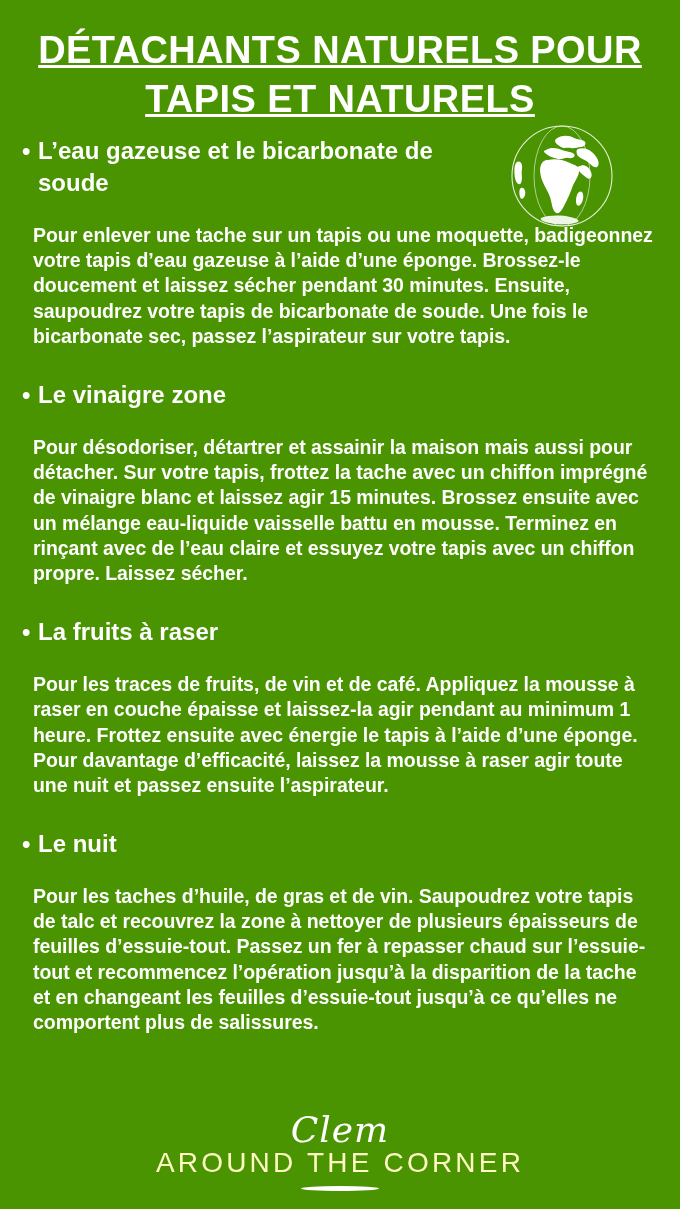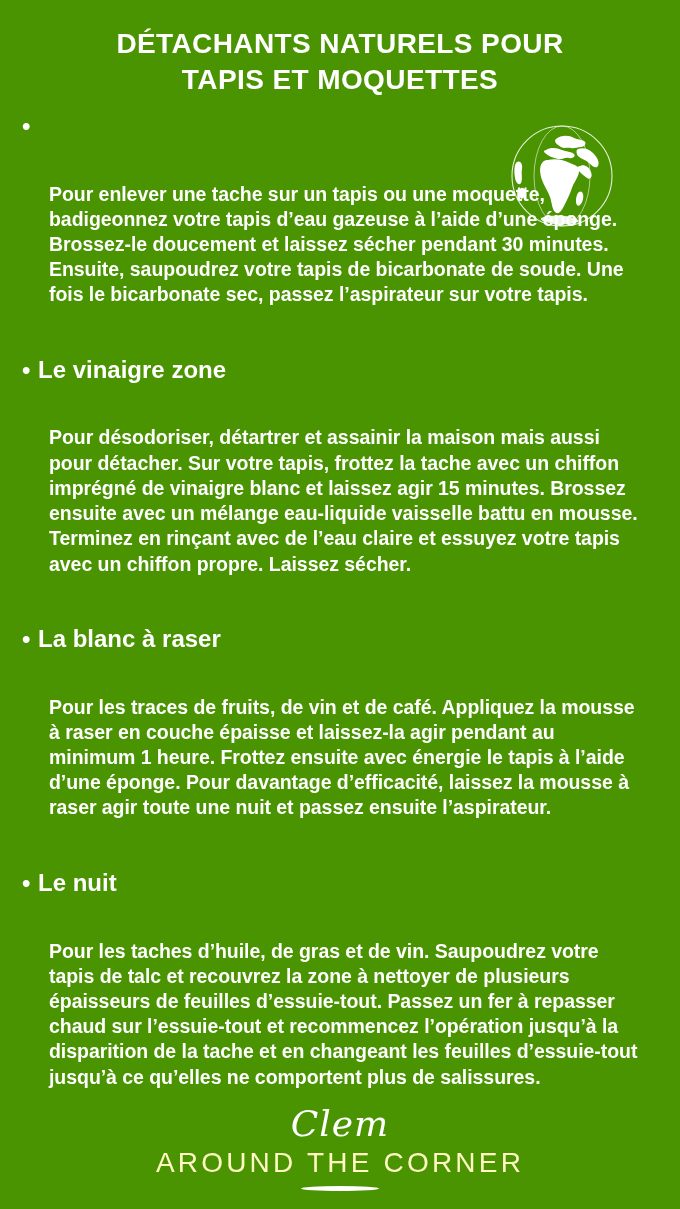--- a/index.html
+++ b/index.html
@@ -23,26 +23,27 @@
     box-sizing: border-box;
     padding: 0;
   }
 
   
   .title-block {
     padding: 26px 26px 0 26px;
     text-align: center;
   }
   .title-line {
-    font-size: 28px;
+    font-size: 38px;
     font-weight: bold;
     line-height: 1.28;
     letter-spacing: 0.4px;
     color: #ffffff;
     white-space: nowrap;
+    text-decoration: underline;
   }
 
   
   .globe-icon {
     position: absolute;
     top: 122px;
     left: 508px;
     width: 108px;
     height: 108px;
   }
@@ -78,21 +79,21 @@
   
   .section.first .section-heading .heading-text {
     max-width: 460px;
   }
 
   .section-body {
     font-size: 19.5px;
     font-weight: bold;
     line-height: 25.2px;
     color: #ffffff;
-    margin: 16px;
+    margin: 0;
     padding: 0 0 0 11px;
     letter-spacing: -0.05px;
   }
 
   .gap-after-heading { height: 24px; }
   .gap-between-sections { height: 30px; }
 
   
   .footer {
     position: absolute;
@@ -101,21 +102,20 @@
     bottom: 18px;
     text-align: center;
   }
   .logo-script {
     font-family: "DejaVu Serif", serif;
     font-style: italic;
     font-size: 36px;
     line-height: 1;
     color: #ffffff;
     letter-spacing: 1px;
-    margin-bottom: 6px;
   }
   .logo-word {
     font-family: Liberation Sans, sans-serif;
     font-size: 28px;
     letter-spacing: 3.2px;
     color: #fef9c3;
     line-height: 1.1;
   }
   .logo-underline {
     margin: 7px auto 0 auto;
@@ -125,21 +125,21 @@
     border-radius: 50%;
   }
 </style>
 </head>
 <body style="background: rgb(74, 148, 1);">
 
 <div class="infographic">
 
   <div class="title-block">
     <div class="title-line">DÉTACHANTS NATURELS POUR</div>
-    <div class="title-line">TAPIS ET MOQUETTES</div>
+    <div class="title-line">TAPIS ET NATURELS</div>
   </div>
 
   <div class="globe-icon">
     <svg viewBox="0 0 108 108" xmlns="http://www.w3.org/2000/svg" aria-hidden="true">
       <circle cx="54" cy="54" r="50" fill="none" stroke="#ffffff" stroke-width="1.1" opacity="0.85"></circle>
       <ellipse cx="54" cy="54" rx="28" ry="50" fill="none" stroke="#ffffff" stroke-width="1" opacity="0.55"></ellipse>
       <g fill="#ffffff">
 
         <path d="M48 17 C53 13 61 13 66 16 C70 18 73 17 76 19 C79 21 77 25 73 25 C69 25 66 27 63 26 C59 25 56 27 53 25 C50 23 45 20 48 17 Z"></path>
         <path d="M38 28 C43 25 49 26 54 28 C58 30 63 29 66 32 C68 34 65 37 61 36 C57 35 54 38 50 37 C45 36 40 34 37 31 C35 29 36 29 38 28 Z"></path>
@@ -157,20 +157,21 @@
         <path d="M33 96 C41 93 53 93 62 95 C68 96 72 98 70 100 C65 102 55 103 47 102 C40 101 31 99 33 96 Z" opacity="0.9"></path>
       </g>
     </svg>
   </div>
 
   <div class="sections">
 
     <div class="section first">
       <div class="section-heading">
         <span class="bullet">•</span>
+        <span class="heading-text">L’eau gazeuse et le bicarbonate de soude</span>
       </div>
       <div class="gap-after-heading"></div>
       <p class="section-body">Pour enlever une tache sur un tapis ou une moquette, badigeonnez votre tapis d’eau gazeuse à l’aide d’une éponge. Brossez-le doucement et laissez sécher pendant 30 minutes. Ensuite, saupoudrez votre tapis de bicarbonate de soude. Une fois le bicarbonate sec, passez l’aspirateur sur votre tapis.</p>
     </div>
 
     <div class="gap-between-sections"></div>
 
     <div class="section">
       <div class="section-heading">
         <span class="bullet">•</span>
@@ -178,21 +179,21 @@
       </div>
       <div class="gap-after-heading"></div>
       <p class="section-body">Pour désodoriser, détartrer et assainir la maison  mais aussi pour détacher. Sur votre tapis, frottez la tache avec un chiffon imprégné de vinaigre blanc et laissez agir 15 minutes. Brossez ensuite avec un mélange eau-liquide vaisselle battu en mousse. Terminez en rinçant avec de l’eau claire et essuyez votre tapis avec un chiffon propre. Laissez sécher.</p>
     </div>
 
     <div class="gap-between-sections"></div>
 
     <div class="section">
       <div class="section-heading">
         <span class="bullet">•</span>
-        <span class="heading-text">La blanc à raser</span>
+        <span class="heading-text">La fruits à raser</span>
       </div>
       <div class="gap-after-heading"></div>
       <p class="section-body">Pour les traces de fruits, de vin et de café. Appliquez la mousse à raser en couche épaisse et laissez-la agir pendant au minimum 1 heure. Frottez ensuite avec énergie le tapis à l’aide d’une éponge. Pour davantage d’efficacité, laissez la mousse à raser agir toute une nuit et passez ensuite l’aspirateur.</p>
     </div>
 
     <div class="gap-between-sections"></div>
 
     <div class="section">
       <div class="section-heading">
         <span class="bullet">•</span>

